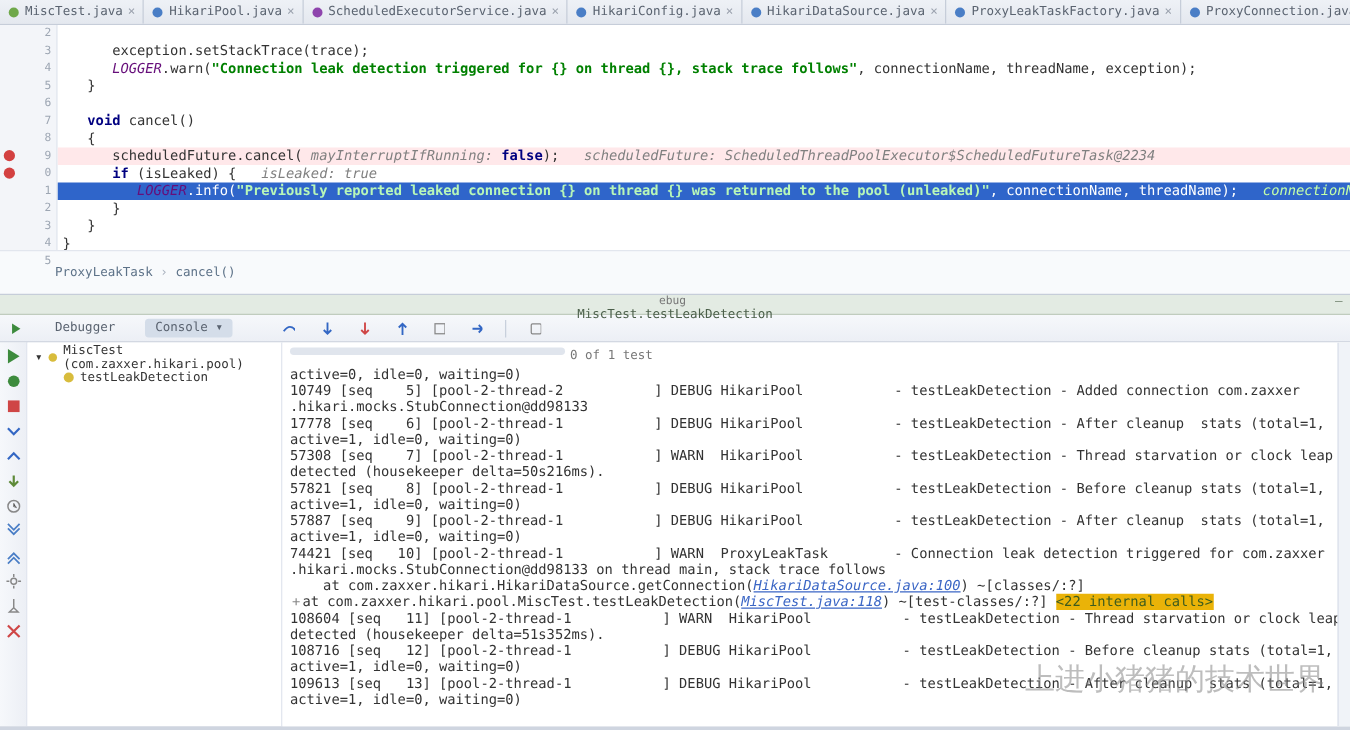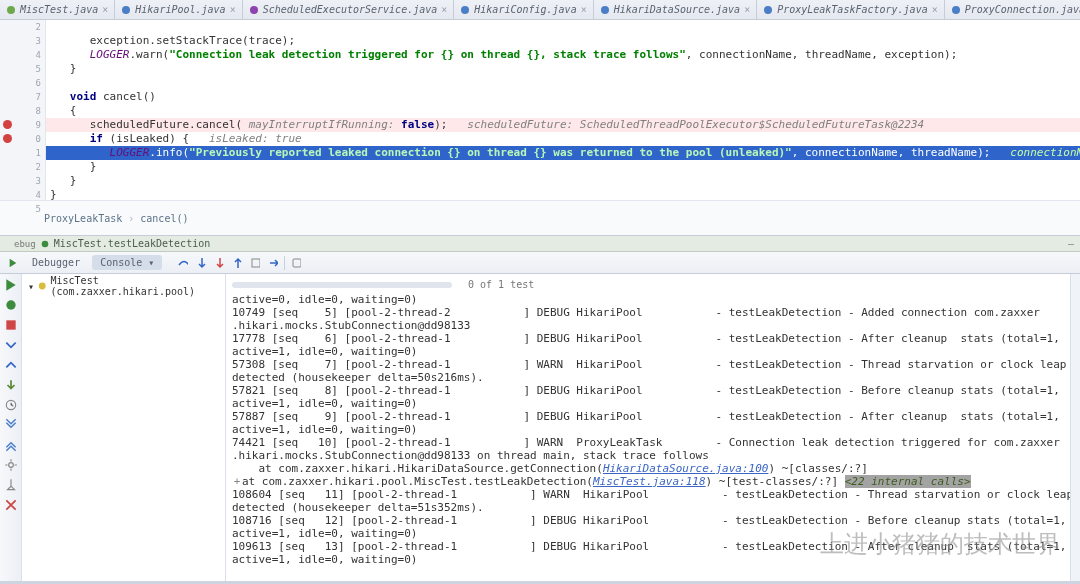--- a/index.html
+++ b/index.html
@@ -23,21 +23,20 @@
     font-size: 10px;
     overflow: hidden;
   }
   .tab {
     display: flex;
     align-items: center;
     padding: 0 6px;
     border-right: 1px solid #c6cdd9;
     color: #5a6370;
     white-space: nowrap;
-    font-style: italic;
   }
   .tab svg { width: 10px; height: 10px; margin-right: 4px; }
   .tab .close { margin-left: 4px; color:#9aa1ad; }
 
   
   .editor-area {
     display: flex;
     height: 180px;
     background: #fff;
   }
@@ -86,37 +85,38 @@
 
   
   .debug-strip {
     display:flex;
     height:16px;
     background:#e3ebe3;
     border-bottom:1px solid #c0ccbe;
     align-items:center;
     font-size:10px;
     color:#4b5f4a;
-    padding-left:14px;
+    padding-left:0;
     position:relative;
+    flex-direction:column;
   }
   .debug-strip .bug { width:10px;height:10px;margin-right:4px;}
   .debug-strip .hide { position:absolute; right:6px; color:#7b8b79; }
 
   
   .dbg-toolbar {
     display:flex;
     align-items:center;
     height:22px;
     background:linear-gradient(#f6f8fb,#eceff5);
     border-bottom:1px solid #c6cdd9;
     font-size:10px;
     color:#5a6370;
     padding-left:6px;
-    gap:4px;
+    gap:16px;
   }
   .dbg-toolbar .tabb { padding:2px 8px; border-radius:3px; }
   .dbg-toolbar .tabb.on { background:#d4dde9; }
   .dbg-toolbar .ico { width:14px;height:14px; display:inline-flex;align-items:center;justify-content:center;padding:2px;border-radius:3px;}
 
   
   .dbg-body {
     flex:1;
     display:flex;
     min-height:0;
@@ -141,25 +141,25 @@
   .subnode{padding-left:22px;}
   .console {
     flex:1;
     background:#fff;
     font-family:"Menlo","Consolas",monospace;
     font-size:11px;
     line-height:13px;
     overflow:hidden;
     position:relative;
   }
-  .console .progress { font-size:10px;color:#777;padding:4px 6px 2px; display:flex; gap:16px; align-items:center; }
+  .console .progress { font-size:10px;color:#777;padding:4px 6px 2px; display:flex; gap:4px; align-items:flex-start; }
   .console .bar{ height:6px; width:220px; background:#e0e5ed; border-radius:3px; position:relative; }
   .console .log{white-space:pre; padding-left:6px;}
   .console .link{color:#3b66c5; text-decoration:underline;font-style:italic;}
-  .console .calls{background:#a3a3a3; color:#3d5c1e;font-style:italic;}
+  .console .calls{background:#eab308; color:#3d5c1e;}
   .console .exp{display:inline-block;width:10px;text-align:center;color:#888;}
 
   
   .wm { position:absolute; right:20px; bottom:30px; font-size:24px; color:#888; opacity:.55; font-family:Liberation Serif, serif; pointer-events:none; white-space:nowrap; }
 
   .bottom-border{height:3px;background:#cfd5e0;}
   .right-scroll{position:absolute;right:0;top:0;width:10px;height:100%;background:#f0f3f8;border-left:1px solid #dae0ea;}
 </style>
 </head>
 <body>
@@ -386,20 +386,26 @@
         </svg>
     </div>
 
     <div class="tree-panel">
       <div class="node">
         <span>▾</span>
         <svg viewBox="0 0 10 10">
             <circle cx="5" cy="5" r="4" fill="#d8bc3c"></circle>
           </svg>
         <span>MiscTest (com.zaxxer.hikari.pool)</span>
+      </div>
+      <div class="node subnode">
+        <svg viewBox="0 0 10 10">
+            <circle cx="5" cy="5" r="4" fill="#d8bc3c"></circle>
+          </svg>
+        <span>testLeakDetection</span>
       </div>
     </div>
 
     <div class="console">
       <div class="right-scroll"></div>
       <div class="progress">
         <div class="bar"></div>
         <span>0 of 1 test</span>
       </div>
       <div id="con-hold">

